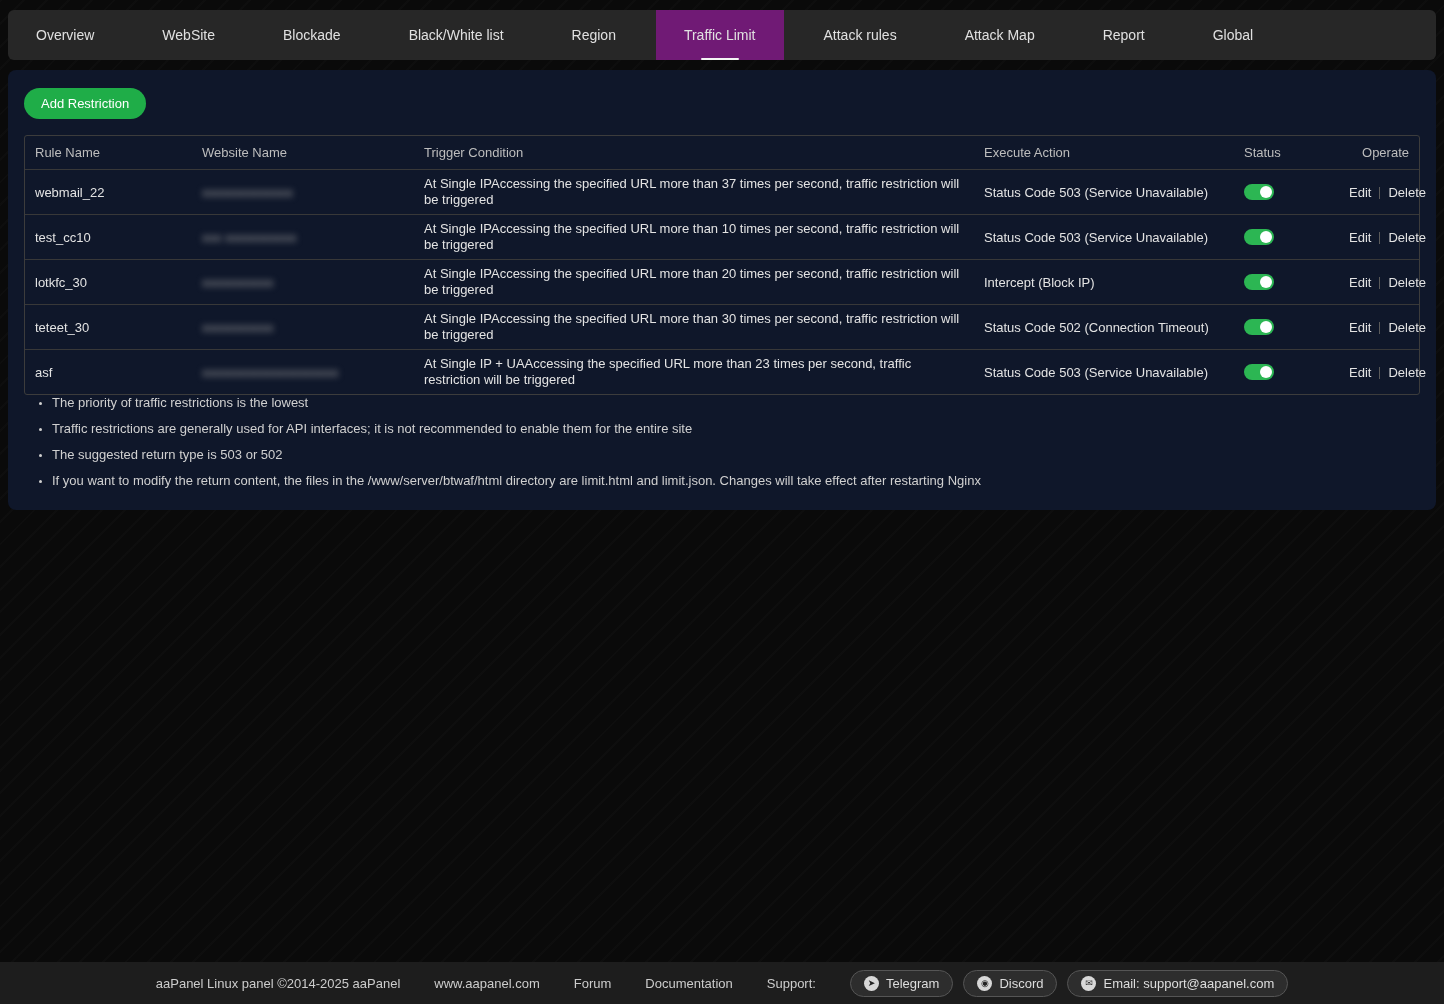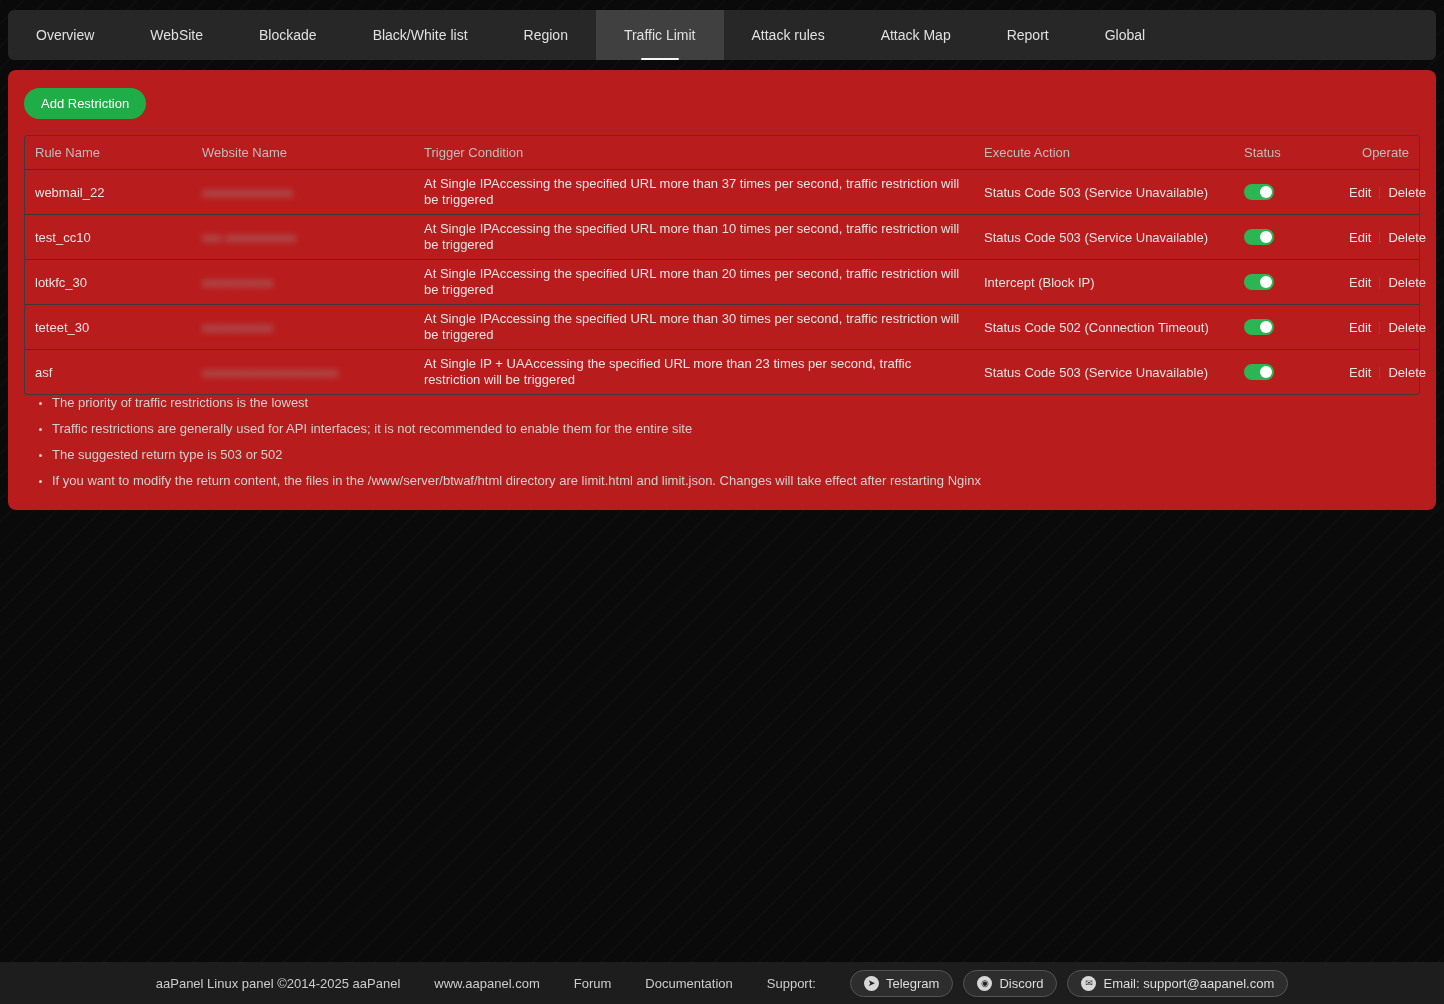--- a/index.html
+++ b/index.html
@@ -10,36 +10,36 @@
     background-image:repeating-linear-gradient(135deg, rgba(255,255,255,0.015) 0 2px, transparent 2px 16px);
     color:#e3e3e3;
     position:relative;
     overflow:hidden;
   }
 
   
   .navbar {
     position:absolute; left:8px; top:10px; right:8px; height:50px;
     background:#272727; border-radius:6px;
-    display:flex; align-items:stretch; overflow:hidden;
+    display:flex; align-items:stretch; overflow:hidden;gap:12px;
   }
   .nav-tab {
     display:flex; align-items:center; padding:0 28px;
     font-size:14px; color:#e0e0e0; cursor:pointer; position:relative; white-space:nowrap;
   }
-  .nav-tab.active { background:#404040; }
+  .nav-tab.active { background:#701a75; }
   .nav-tab.active .tab-underline {
     position:absolute; left:50%; transform:translateX(-50%); bottom:0;
     width:38px; height:2px; background:#f5f5f5; border-radius:1px;
   }
 
   
   .panel {
     position:absolute; left:8px; top:70px; right:8px;
-    background:#b91c1c; border-radius:8px;
+    background:#0f172a; border-radius:8px;
     padding:18px 16px 22px 16px;
   }
   .btn-add {
     display:inline-block; background:#1fad48; color:#ffffff;
     font-size:13px; padding:8px 17px; border-radius:17px;
     border:none; cursor:pointer; font-family:inherit;
   }
 
   
   .table {

